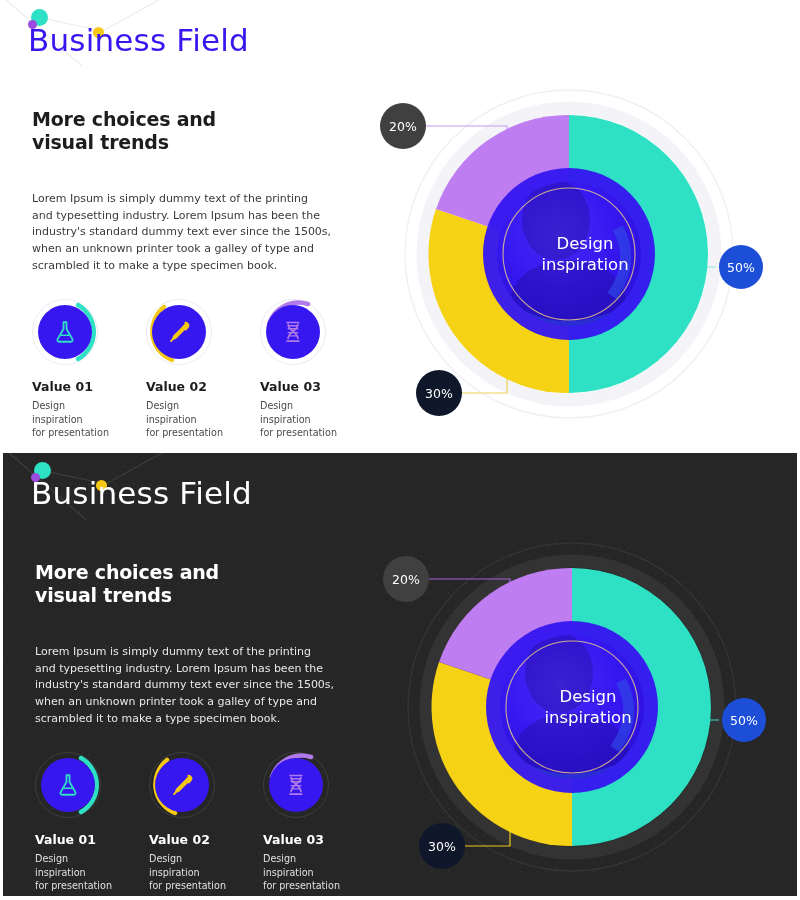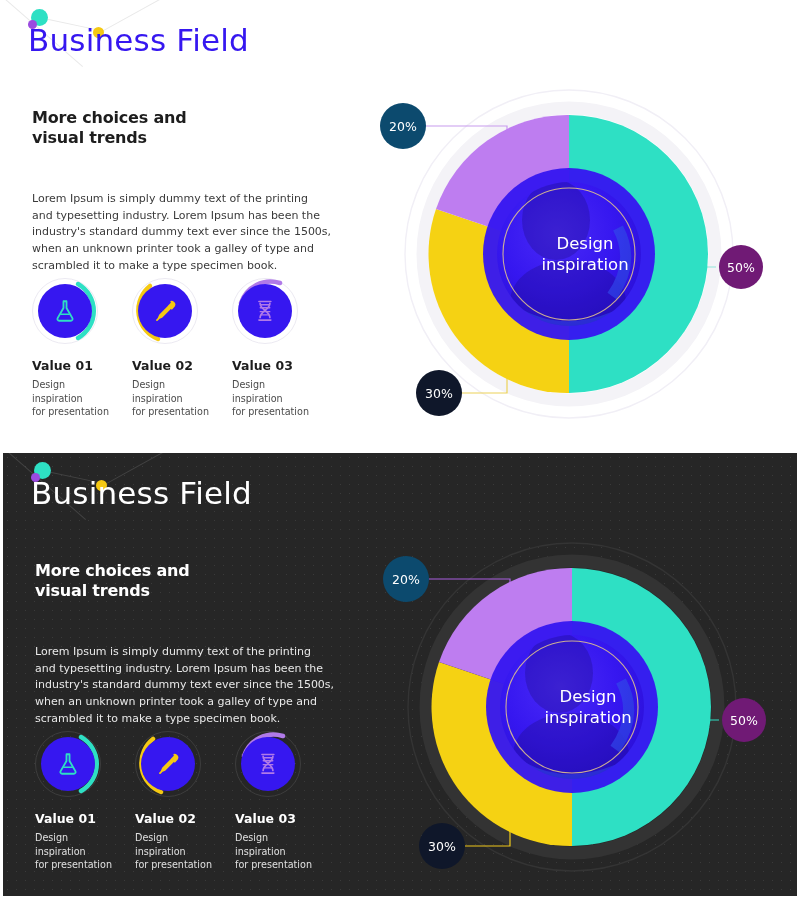--- a/index.html
+++ b/index.html
@@ -41,33 +41,33 @@
   
   .deck-title {
     position: absolute; left: 28px; top: 22px;
     font-size: 31px; font-weight: 400; letter-spacing: .2px;
     color: #3617F0; white-space: nowrap;
   }
   .slide.dark .deck-title { color: #ffffff; }
 
   .headline {
     position: absolute; left: 32px; top: 108px;
-    font-size: 16px; font-weight: 700; line-height: 1.22;
+    font-size: 19px; font-weight: 700; line-height: 1.22;
     color: #1d1d1d; letter-spacing: -.2px;
   }
   .slide.dark .headline { color: #ffffff; }
 
   .body-copy {
     position: absolute; left: 32px; top: 163px; width: 300px;
     font-size: 11px; line-height: 1.52; color: #3a3a3a; margin-top: 28px;
   }
   .slide.dark .body-copy { color: #e8e8e8; }
 
   
-  .values { position: absolute; left: 32px; top: 278px; display: flex; gap: 10px; justify-content: flex-end; }
+  .values { position: absolute; left: 32px; top: 299px; display: flex; gap: 24px; justify-content: flex-end; }
   .value-col { width: 90px; }
   .icon-wrap { position: relative; width: 66px; height: 66px; }
   .icon-ring-bg {
     position: absolute; inset: 0; border-radius: 50%;
     border: 1px solid #eceaf2;
   }
   .slide.dark .icon-ring-bg { border-color: #3d3d3d; }
   .icon-arc { position: absolute; inset: 0; }
   .icon-disc {
     position: absolute; left: 6px; top: 6px; width: 54px; height: 54px;
@@ -83,22 +83,22 @@
   }
   .slide.dark .value-desc { color: #e0e0e0; }
 
   
   .chart { position: absolute; left: 380px; top: 78px; width: 410px; height: 350px; }
   .badge {
     position: absolute; border-radius: 50%;
     display: flex; align-items: center; justify-content: center;
     color: #ffffff; font-size: 12.5px; font-weight: 400;
   }
-  .badge-20 { width: 46px; height: 46px; background: #0c4a6e; left: 0px;   top: 25px; }
-  .badge-50 { width: 44px; height: 44px; background: #701a75; left: 339px; top: 167px; }
+  .badge-20 { width: 46px; height: 46px; background: #404040; left: 0px;   top: 25px; }
+  .badge-50 { width: 44px; height: 44px; background: #1d4ed8; left: 339px; top: 167px; }
   .badge-30 { width: 46px; height: 46px; background: #0f172a; left: 36px;  top: 292px; }
   .center-label {
     position: absolute; width: 100%; text-align: center;
     color: #ffffff; font-size: 16.5px; line-height: 1.3;
     left: 0; top: 50%; transform: translateY(-50%);
     pointer-events: none;
   }
 </style>
 </head>
 <body>

